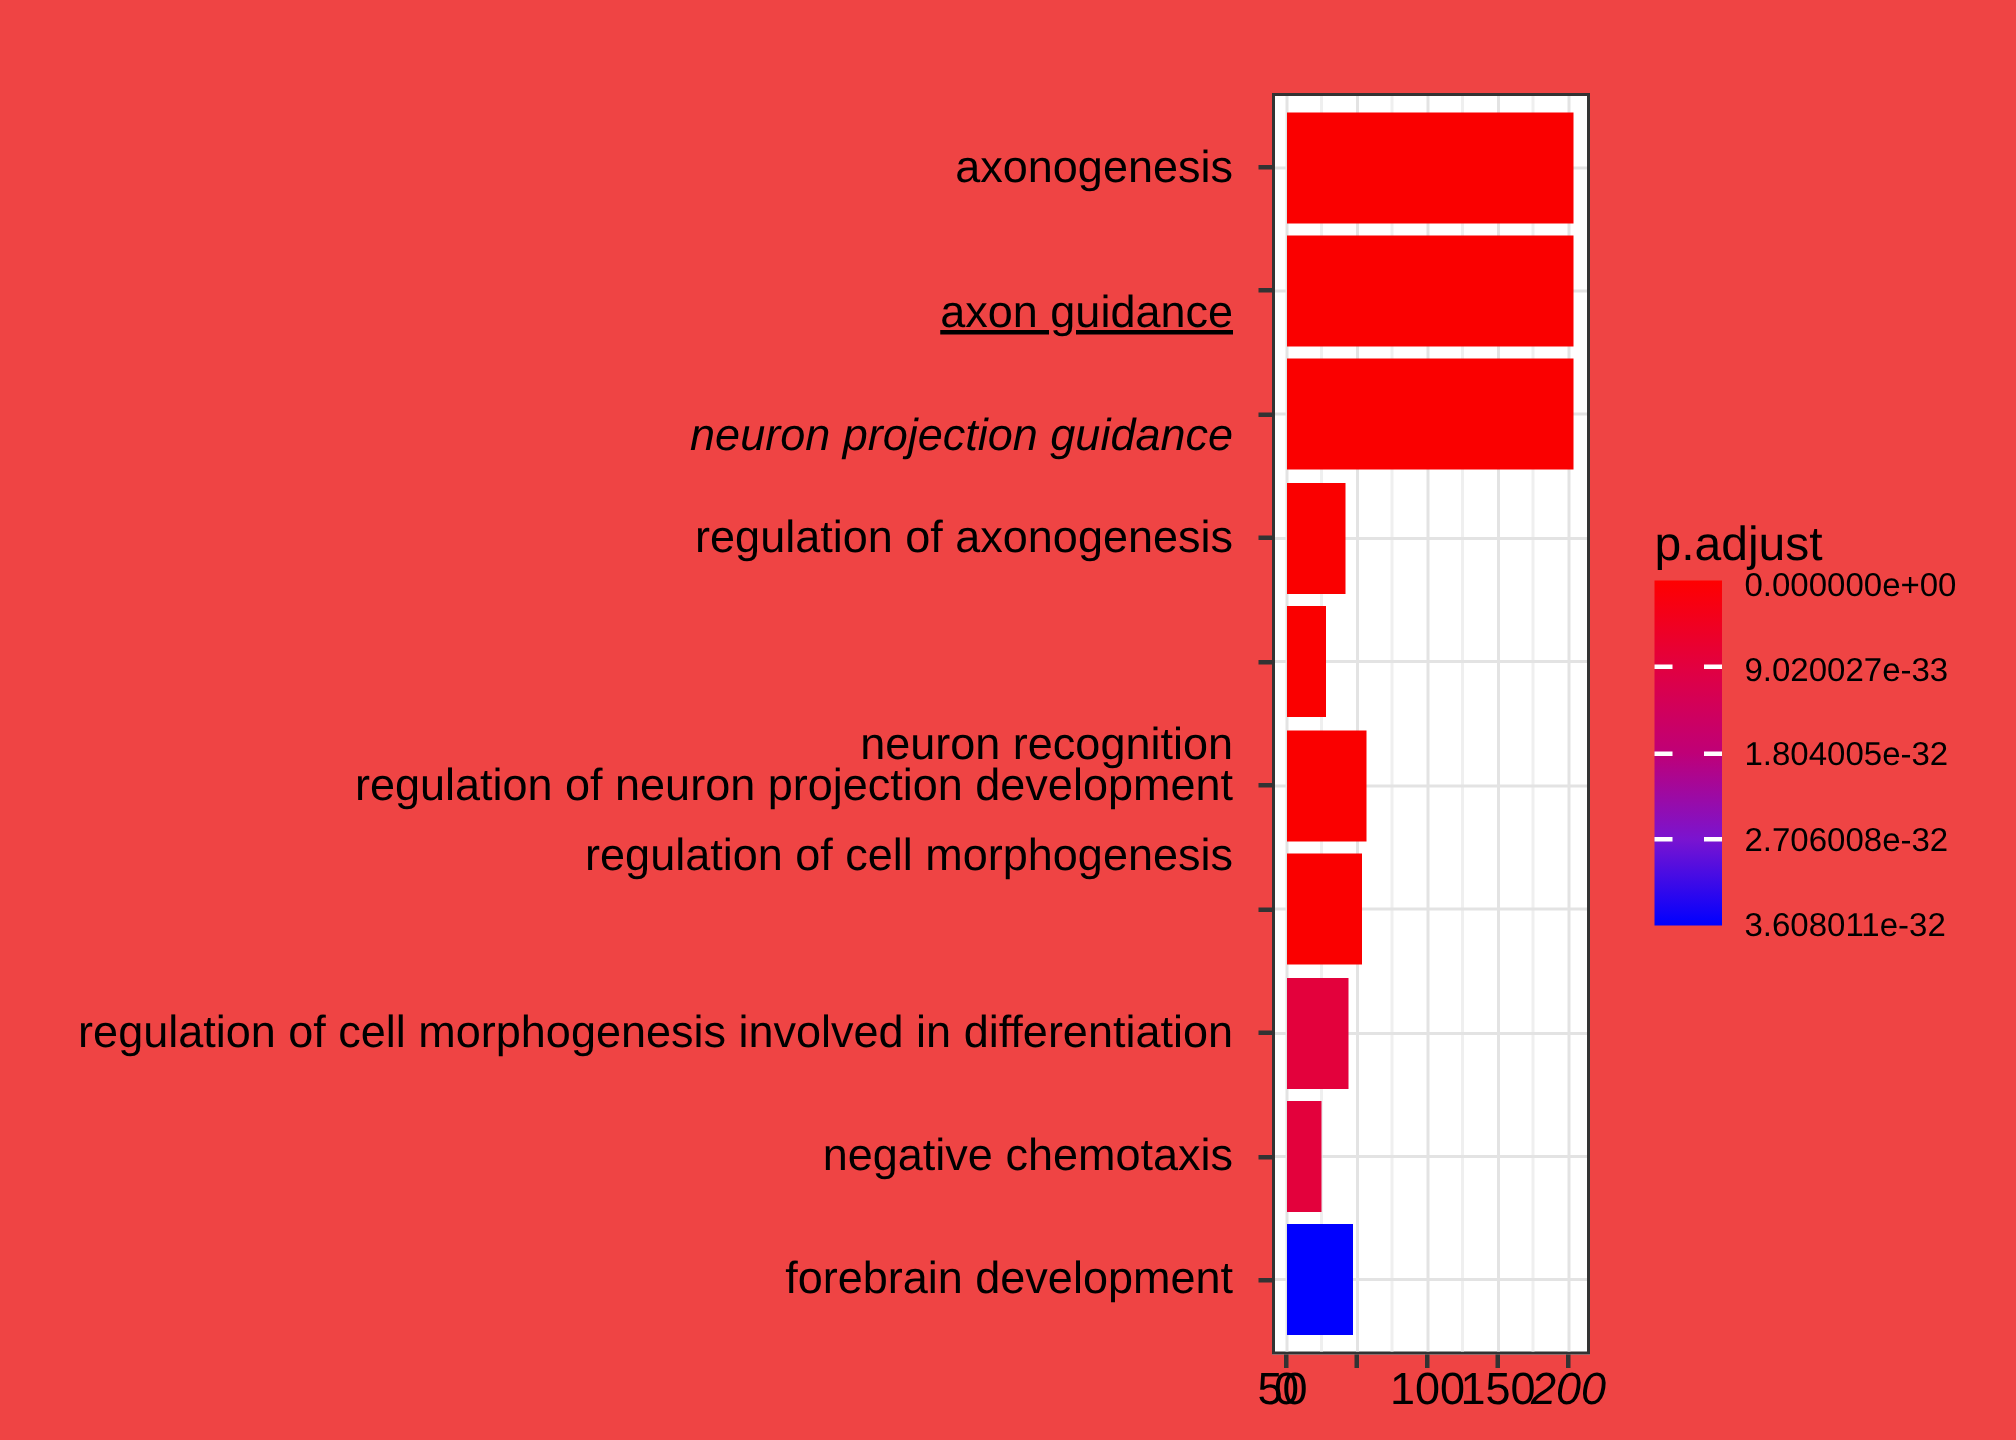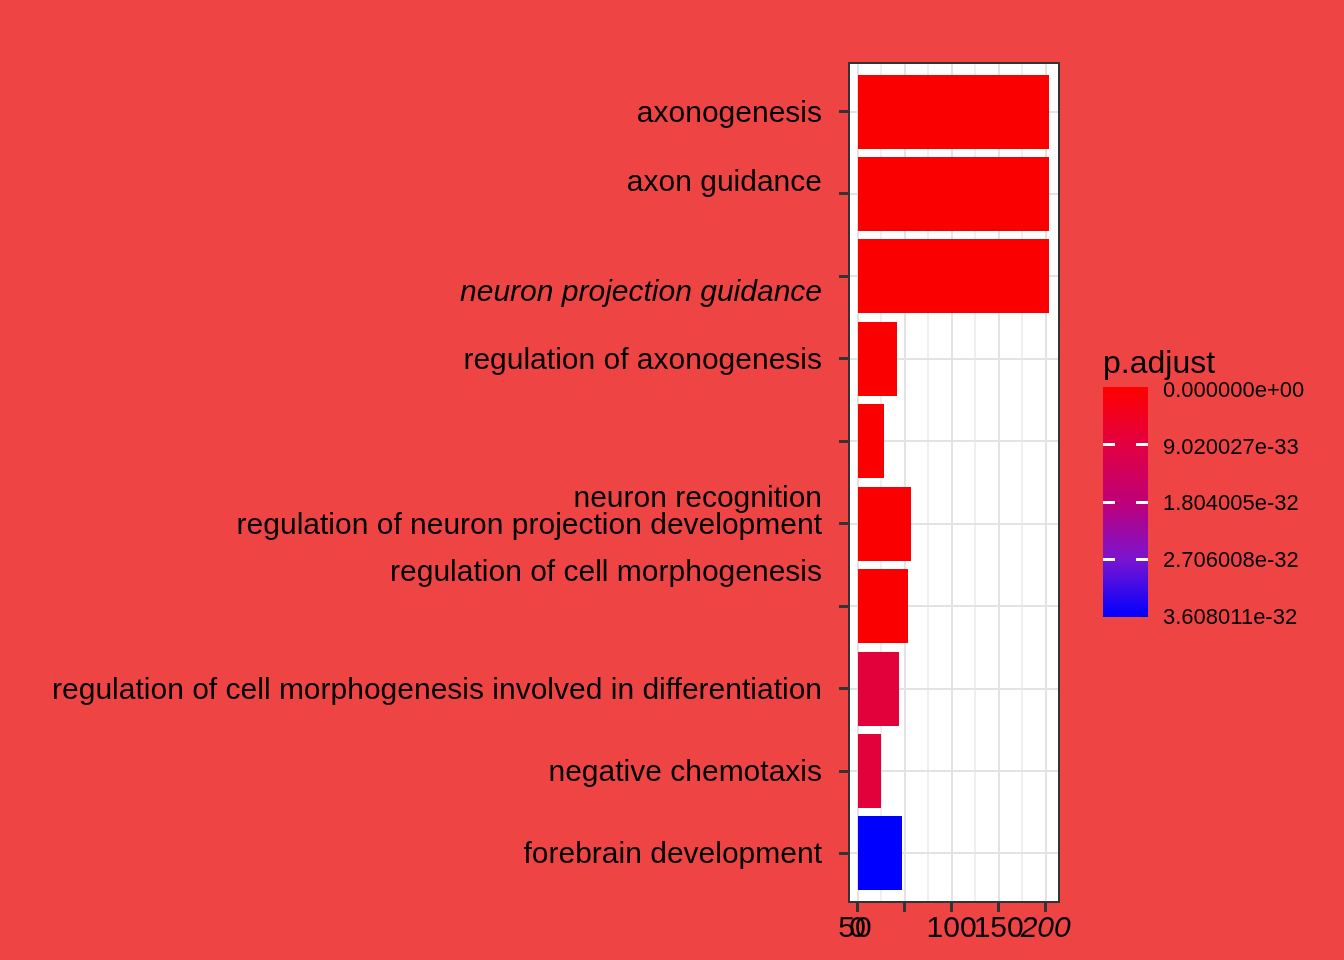--- a/index.html
+++ b/index.html
@@ -75,21 +75,21 @@
       <div class="bar" style="left: 7.6px; top: 340.26px; width: 26.334px; background: rgb(250, 0, 0);"></div>
       <div class="bar" style="left: 7.6px; top: 422.7px; width: 53.6085px; background: rgb(250, 0, 0);"></div>
       <div class="bar" style="left: 7.6px; top: 505.14px; width: 50.787px; background: rgb(250, 0, 0);"></div>
       <div class="bar" style="left: 7.6px; top: 587.58px; width: 41.382px; background: rgb(227, 1, 60);"></div>
       <div class="bar" style="left: 7.6px; top: 670.02px; width: 23.5125px; background: rgb(227, 1, 60);"></div>
       <div class="bar" style="left: 7.6px; top: 752.46px; width: 44.2035px; background: rgb(0, 0, 255);"></div>
     </div>
   <div id="y-axis">
       <div class="y-label" style="top: 93.5px;">axonogenesis</div>
       <div class="y-tick" style="top: 110px;"></div>
-      <div class="y-label" style="top: 163px;">axon guidance</div>
+      <div class="y-label" style="top: 191px; text-decoration: underline;">axon guidance</div>
       <div class="y-tick" style="top: 192.44px;"></div>
       <div class="y-label" style="top: 273px; font-style: italic;">neuron projection guidance</div>
       <div class="y-tick" style="top: 274.88px;"></div>
       <div class="y-label" style="top: 340.82px;">regulation of axonogenesis</div>
       <div class="y-tick" style="top: 357.32px;"></div>
       <div class="y-label" style="top: 443px; margin-top: 36px;">neuron recognition</div>
       <div class="y-tick" style="top: 439.76px;"></div>
       <div class="y-label" style="top: 505.7px;">regulation of neuron projection development</div>
       <div class="y-tick" style="top: 522.2px;"></div>
       <div class="y-label" style="top: 553px;">regulation of cell morphogenesis</div>

